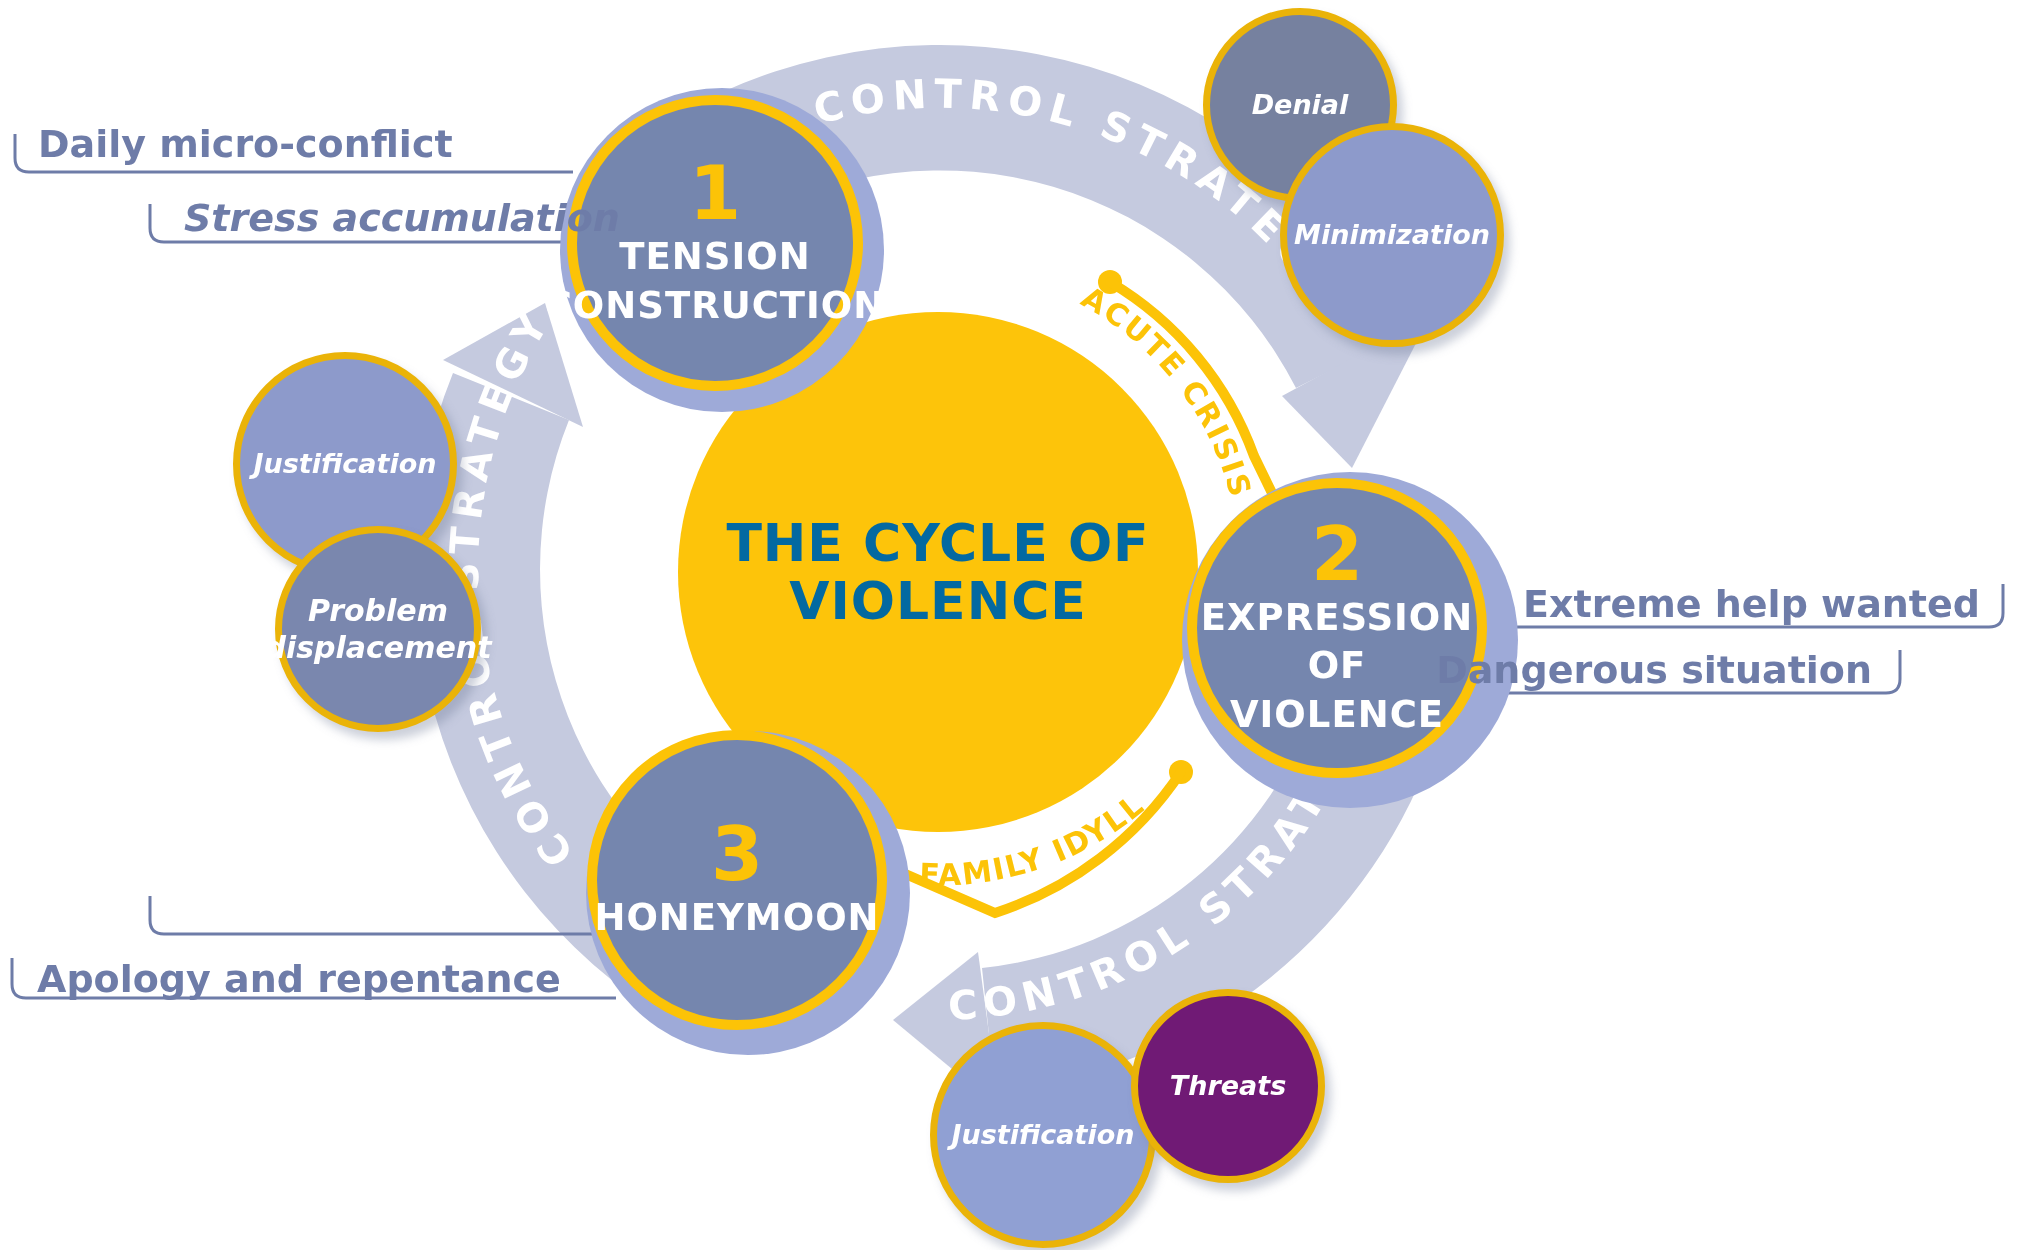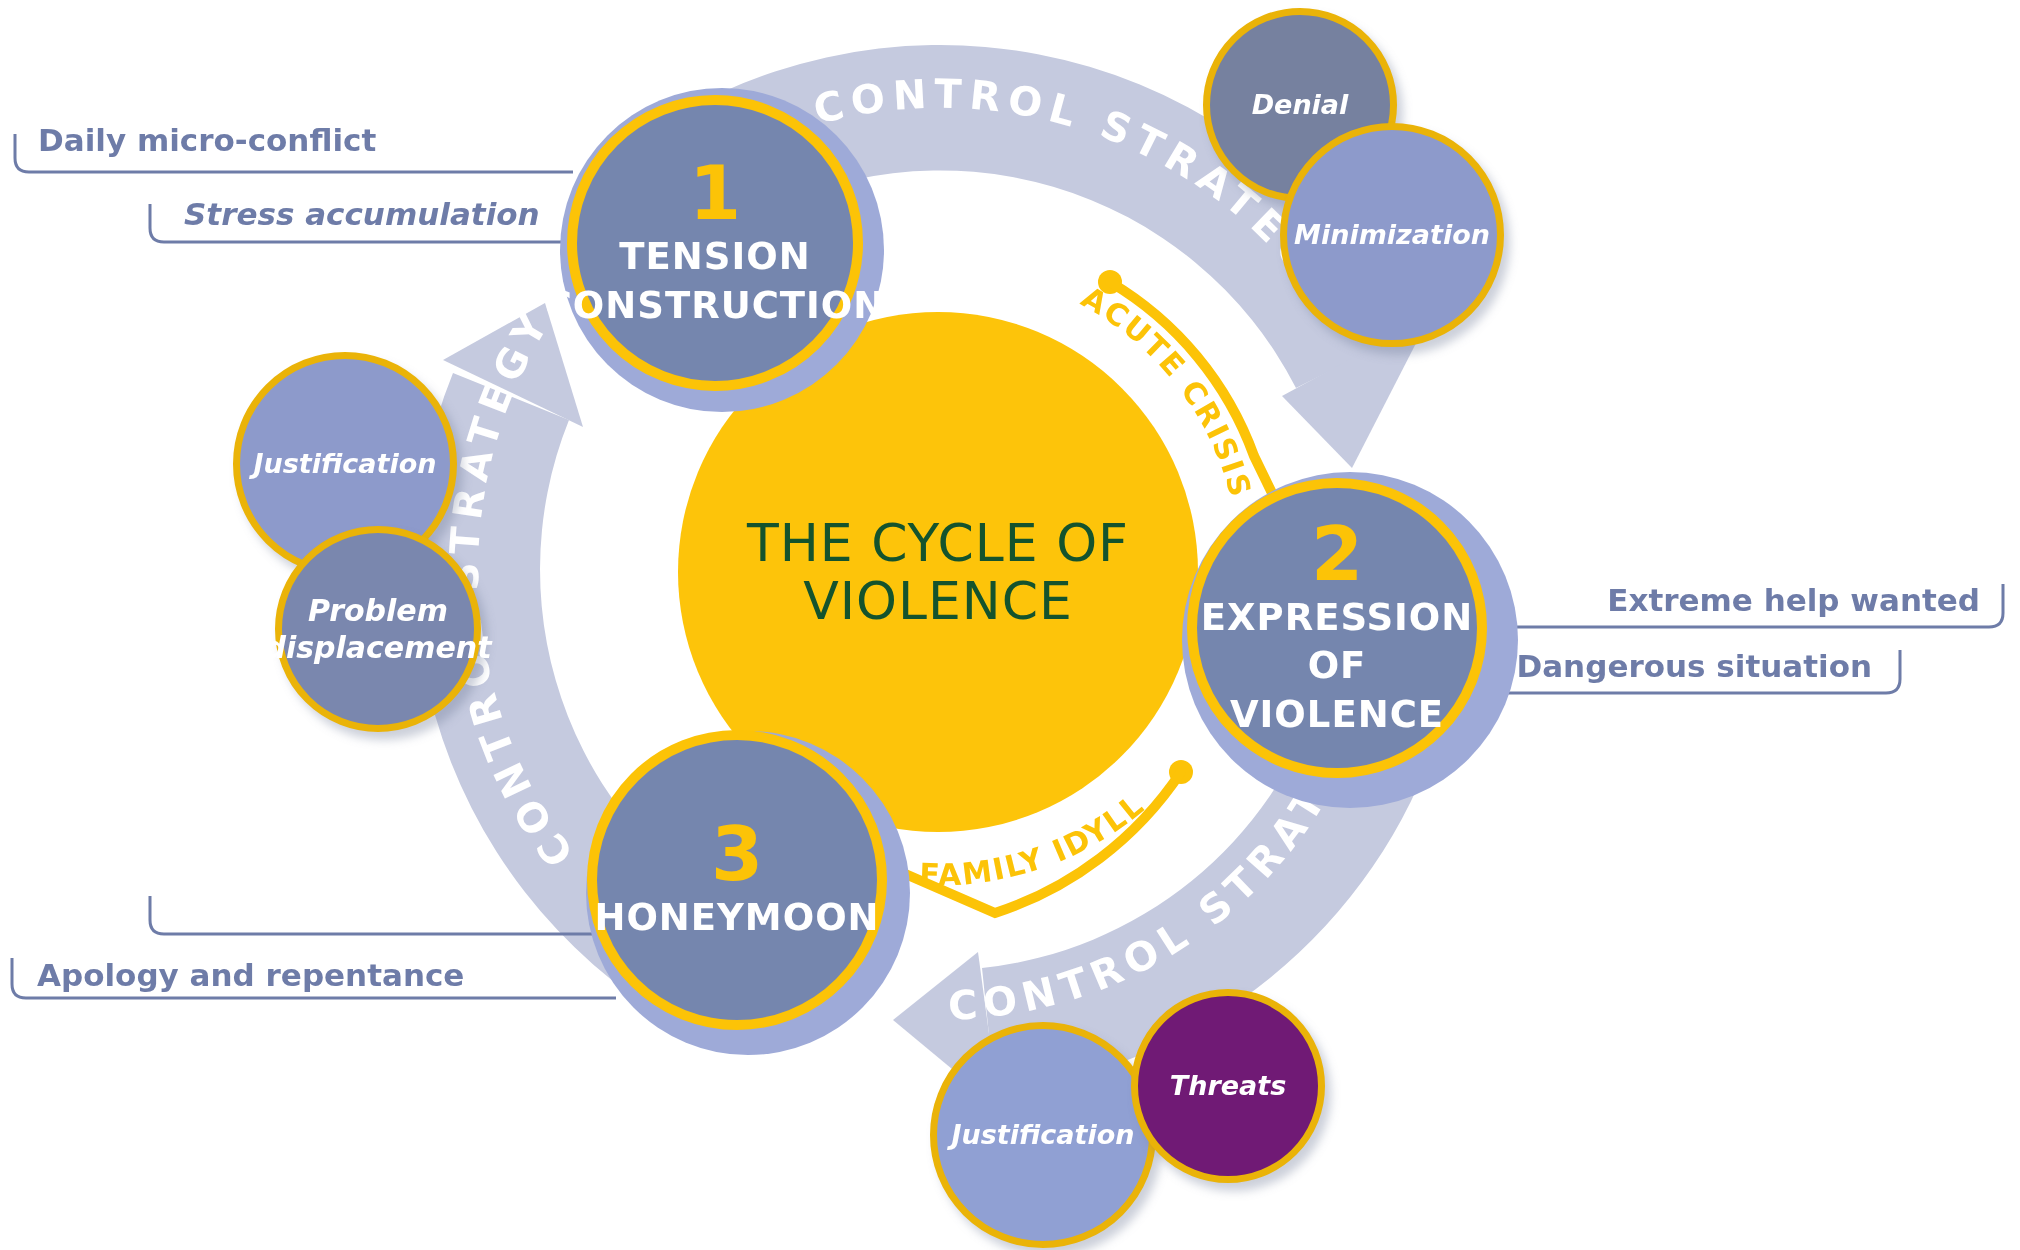--- a/index.html
+++ b/index.html
@@ -1,30 +1,30 @@
 <!DOCTYPE html>
 <html><head>
 <meta charset="utf-8">
 <style>
   html,body{margin:0;padding:0;background:#fff;}
   .canvas{position:relative;width:2020px;height:1250px;background:#fff;overflow:hidden;
           font-family:"DejaVu Sans","Liberation Sans",sans-serif;}
   .layer{position:absolute;left:0;top:0;z-index:2;}
   .circle{position:absolute;border-radius:50%;display:flex;align-items:center;justify-content:center;
           text-align:center;box-sizing:border-box;flex-direction:column;}
-  .center-circle{background:#FDC40A;color:#14532d;z-index:1;font-weight:normal;
+  .center-circle{background:#FDC40A;color:#0369a1;z-index:1;font-weight:bold;
                  left:678px;top:312px;width:520px;height:520px;}
   .center-circle .title{font-size:52px;line-height:1.12;width:440px;letter-spacing:1px;}
   .halo{background:#9EAAD8;z-index:3;position:absolute;border-radius:50%;}
   .stage{background:#7586AE;border:10px solid #FCC307;color:#fff;z-index:4;}
   .stage .num{font-size:75px;font-weight:bold;color:#FCC307;line-height:1;}
   .stage .name{font-size:37px;font-weight:bold;letter-spacing:1px;line-height:1.3;margin-top:2px;padding:0 10px;}
   .sat{border:7px solid #eab308;color:#fff;font-style:italic;font-weight:bold;font-size:27px;z-index:4;
        box-shadow:6px 8px 10px rgba(110,120,150,0.35);line-height:1.25;}
-  .side-label{position:absolute;color:#6E7CA8;font-weight:bold;font-size:31px;z-index:5;white-space:nowrap;}
+  .side-label{position:absolute;color:#6E7CA8;font-weight:bold;font-size:38px;z-index:5;white-space:nowrap;}
   svg text{font-family:"DejaVu Sans","Liberation Sans",sans-serif;font-weight:bold;}
   .arc-text{fill:#ffffff;font-size:40px;letter-spacing:7px;}
   .phase-text{fill:#FCC307;font-size:30px;letter-spacing:2px;}
 </style>
 </head>
 <body>
 
 <div class="canvas">
 
   <svg class="layer" width="2020" height="1250" viewBox="0 0 2020 1250">

